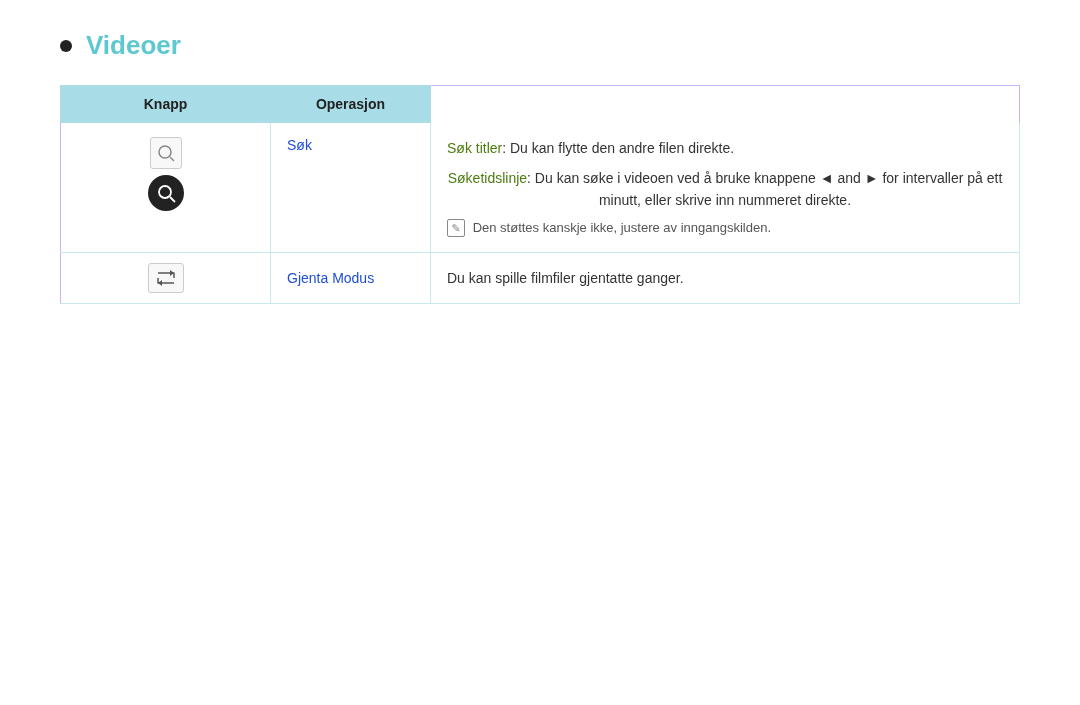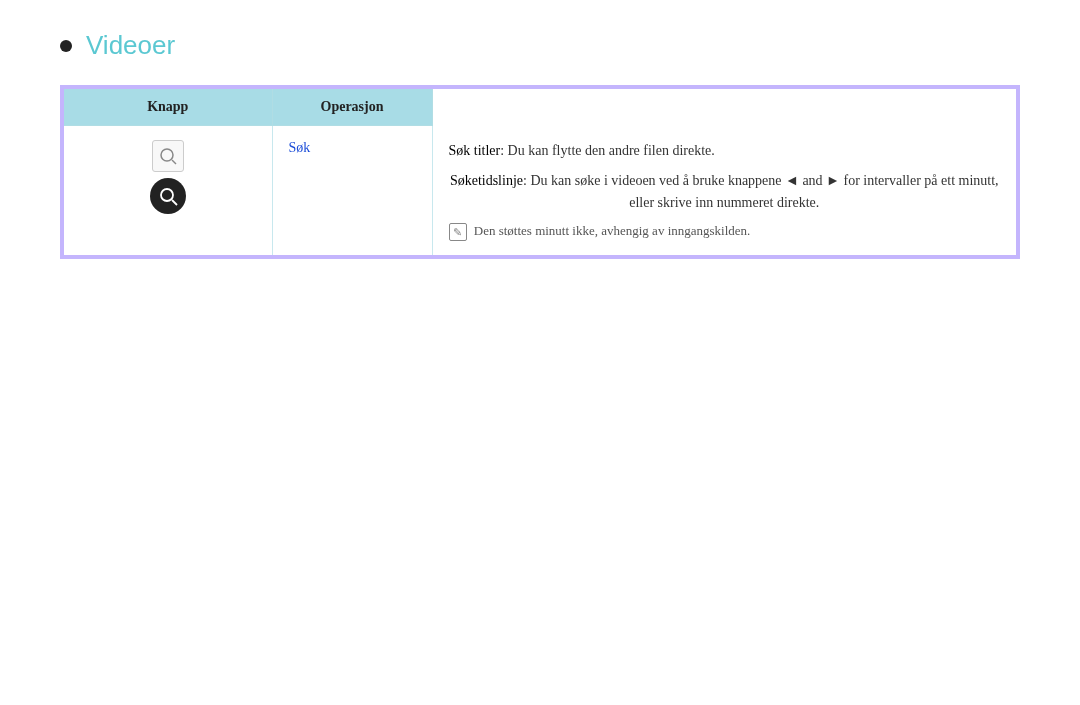--- a/index.html
+++ b/index.html
@@ -28,29 +28,28 @@
     .bullet-dot {
       width: 12px;
       height: 12px;
       border-radius: 50%;
       background: #222;
       flex-shrink: 0;
     }
 
     .page-title {
       font-size: 26px;
-      font-weight: normal;
+      font-weight: bold;
       color: #5bc8d2;
     }
 
     table {
       width: 100%;
       border-collapse: collapse;
-      border: 4px solid #c4b5fd;
-      font-family: Liberation Serif, serif;
+      border: 1px solid #c4b5fd;
     }
 
     thead tr {
       background-color: #a8dce6;
     }
 
     thead th {
       padding: 10px 16px;
       font-size: 14px;
       font-weight: bold;
@@ -96,21 +95,21 @@
       width: 160px;
       vertical-align: middle;
     }
 
     .cell-description {
       vertical-align: middle;
       line-height: 1.6;
     }
 
     .link-style {
-      color: #000000;
+      color: #4d7c0f;
       text-decoration: none;
     }
 
     .note-icon {
       display: inline-block;
       width: 18px;
       height: 18px;
       border: 1.5px solid #888;
       border-radius: 2px;
       text-align: center;
@@ -215,20 +214,39 @@
       </td>
       <td class="cell-description">
         <div>
           <span class="link-style">Søk titler</span><span>: Du kan flytte den andre filen direkte.</span>
         </div>
         <div style="margin-top:8px;text-align:center;">
           <span class="link-style">Søketidslinje</span><span>: Du kan søke i videoen ved å bruke knappene ◄ and ► for intervaller på ett minutt, eller skrive inn nummeret direkte.</span>
         </div>
         <div class="note-line">
           <span class="note-icon">✎</span>
-          <span>Den støttes minutt ikke, avhengig av inngangskilden.</span>
+          <span>Den støttes kanskje ikke, justere av inngangskilden.</span>
         </div>
       </td>
     </tr>
 
+    <tr>
+      <td class="cell-knapp">
+        <div class="svg-repeat">
+          <svg width="24" height="20" viewBox="0 0 24 20">
+
+            <path d="M4 5 L20 5 L20 10" stroke="#555" stroke-width="1.5" fill="none" stroke-linejoin="round"></path>
+            <polyline points="16,2 20,5 16,8" fill="#555" stroke="none"></polyline>
+            <path d="M20 15 L4 15 L4 10" stroke="#555" stroke-width="1.5" fill="none" stroke-linejoin="round"></path>
+            <polyline points="8,18 4,15 8,12" fill="#555" stroke="none"></polyline>
+          </svg>
+        </div>
+      </td>
+      <td class="cell-function">
+        <span class="function-name">Gjenta Modus</span>
+      </td>
+      <td class="cell-description">
+        <span>Du kan spille filmfiler gjentatte ganger.</span>
+      </td>
+    </tr>
 
   </tbody>
 </table>
 
 </body></html>

